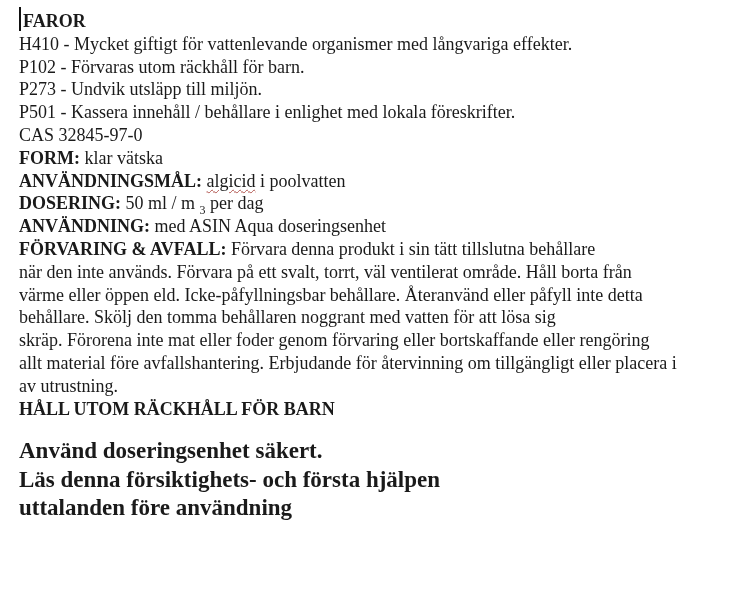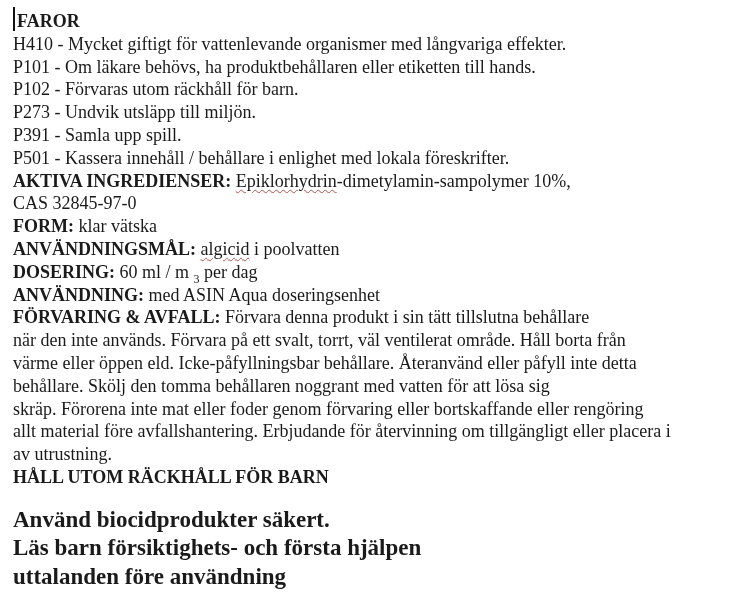--- a/index.html
+++ b/index.html
@@ -1,21 +1,21 @@
 <!DOCTYPE html>
 <html><head>
 <meta charset="utf-8">
 <style>
   html, body { margin: 0; padding: 0; background: #ffffff; }
   body {
     width: 753px; height: 599px; overflow: hidden;
     font-family: "Liberation Serif", "DejaVu Serif", serif;
     color: #1a1a1a;
   }
-  .doc { padding: 7px 6px 0 13px; font-size: 18px; line-height: 22.8px; }
+  .doc { padding: 7px 6px 0 19px; font-size: 18px; line-height: 22.8px; }
   .line { white-space: nowrap; }
   .b { font-weight: 700; }
   .caret {
     display: inline-block; width: 2px; height: 24px;
     background: #111; margin-right: 2px; vertical-align: -4px;
   }
   .squiggle {
     text-decoration-line: underline;
     text-decoration-style: wavy;
     text-decoration-color: #b0524c;
@@ -26,48 +26,45 @@
   .footer { margin-top: 17px; font-size: 23px; line-height: 28.5px; font-weight: 700; }
 </style>
 </head>
 <body>
 
 <div class="doc">
 
   <div class="line"><span class="caret"></span><span class="b">FAROR</span></div>
 
   <div class="line">H410 - Mycket giftigt för vattenlevande organismer med långvariga effekter.</div>
-  <div class="line">P101 - Om läkare behövs, ha produktbehållaren eller etiketten till hands.</div>
   <div class="line">P102 - Förvaras utom räckhåll för barn.</div>
   <div class="line">P273 - Undvik utsläpp till miljön.</div>
-  <div class="line">P391 - Samla upp spill.</div>
   <div class="line">P501 - Kassera innehåll / behållare i enlighet med lokala föreskrifter.</div>
 
-  <div class="line"><span class="b">AKTIVA INGREDIENSER:</span> <span class="squiggle">Epiklorhydrin</span><span>-dimetylamin-sampolymer 10%,</span></div>
 
   <div class="line">CAS 32845-97-0</div>
 
   <div class="line"><span class="b">FORM:</span> <span>klar vätska</span></div>
 
   <div class="line"><span class="b">ANVÄNDNINGSMÅL:</span> <span class="squiggle">algicid</span> <span>i poolvatten</span></div>
 
-  <div class="line"><span class="b">DOSERING:</span> <span>60 ml / m</span> <sub class="dose-sub">3</sub> <span>per dag</span></div>
+  <div class="line"><span class="b">DOSERING:</span> <span>50 ml / m</span> <sub class="dose-sub">3</sub> <span>per dag</span></div>
 
   <div class="line"><span class="b">ANVÄNDNING:</span> <span>med ASIN Aqua doseringsenhet</span></div>
 
   <div class="line"><span class="b">FÖRVARING &amp; AVFALL:</span> <span>Förvara denna produkt i sin tätt tillslutna behållare</span></div>
 
   <div class="line">när den inte används. Förvara på ett svalt, torrt, väl ventilerat område. Håll borta från</div>
   <div class="line">värme eller öppen eld. Icke-påfyllningsbar behållare. Återanvänd eller påfyll inte detta</div>
   <div class="line">behållare. Skölj den tomma behållaren noggrant med vatten för att lösa sig</div>
   <div class="line">skräp. Förorena inte mat eller foder genom förvaring eller bortskaffande eller rengöring</div>
   <div class="line">allt material före avfallshantering. Erbjudande för återvinning om tillgängligt eller placera i</div>
   <div class="line">av utrustning.</div>
 
   <div class="line b">HÅLL UTOM RÄCKHÅLL FÖR BARN</div>
 
   <div class="footer">
-    <div class="line">Använd biocidprodukter säkert.</div>
-    <div class="line">Läs barn försiktighets- och första hjälpen</div>
+    <div class="line">Använd doseringsenhet säkert.</div>
+    <div class="line">Läs denna försiktighets- och första hjälpen</div>
     <div class="line">uttalanden före användning</div>
   </div>
 
 </div>
 
 </body></html>

